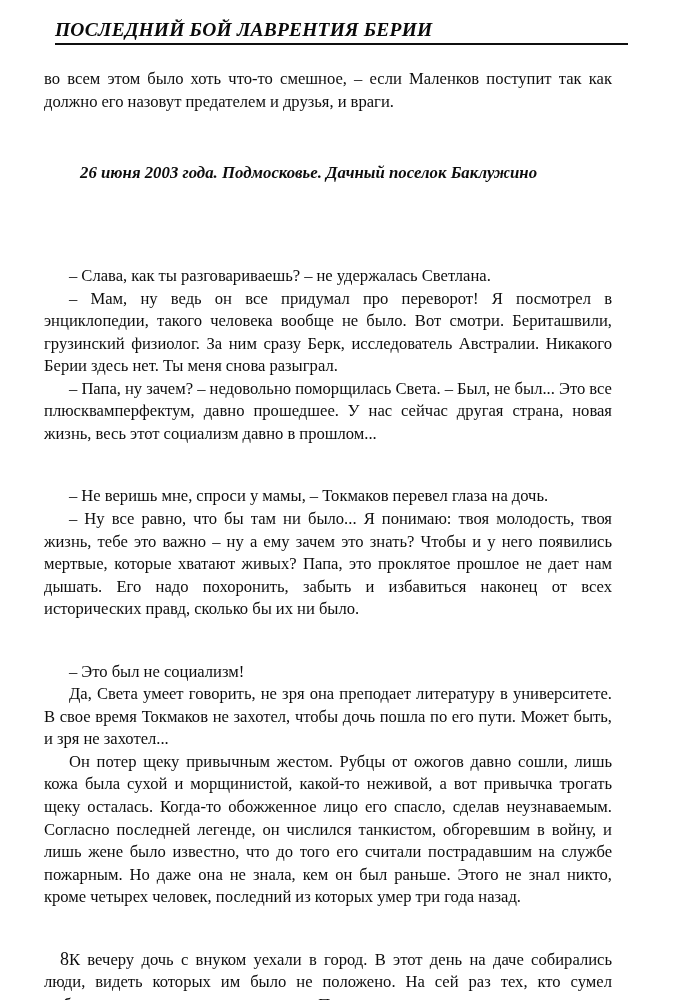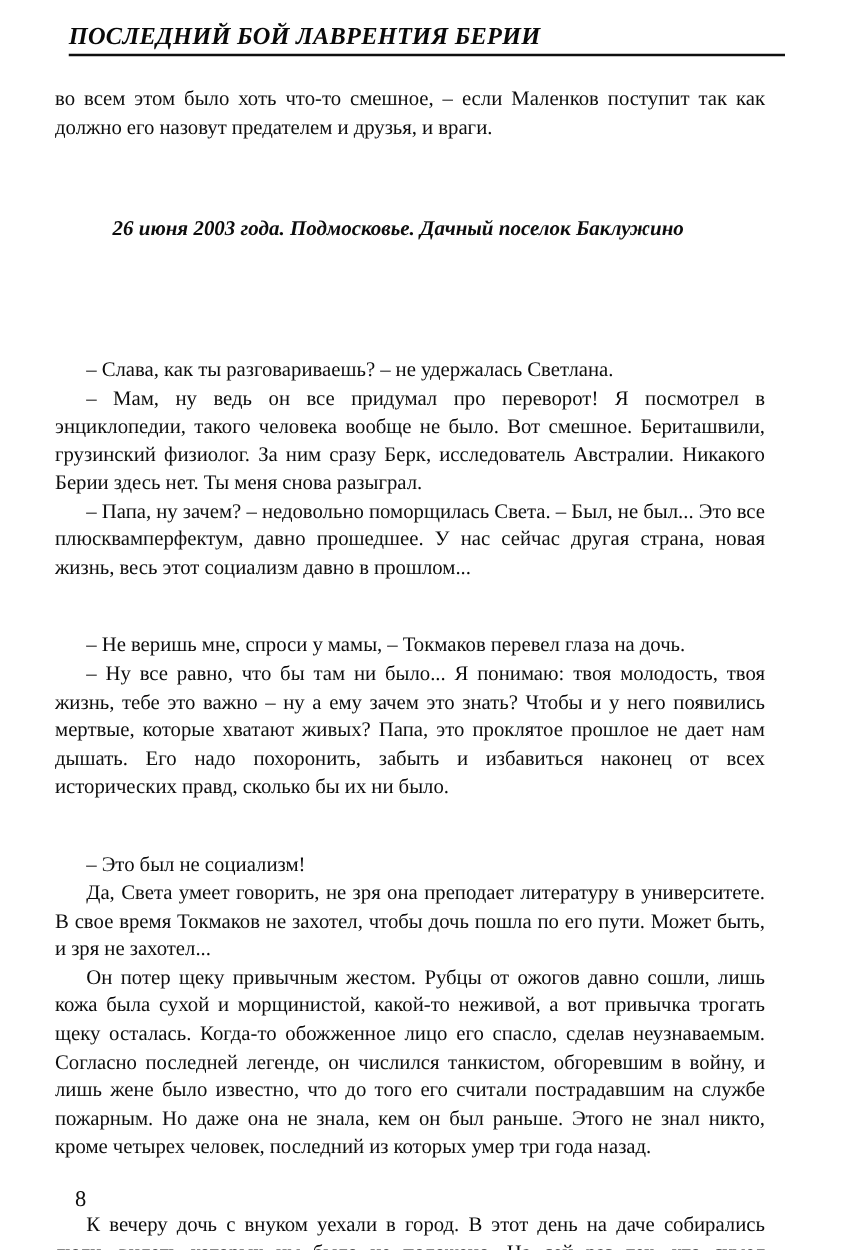--- a/index.html
+++ b/index.html
@@ -75,21 +75,21 @@
     text-indent: 25px;
   }
 
   .para.last-line-natural {
     text-align-last: left;
     margin-top: 40px;
   }
 
   
   .scene-heading {
-    margin: 18px;
+    margin: 8px;
     padding-left: 28px;
     font-size: 16.8px;
     font-weight: bold;
     font-style: italic;
     line-height: 22px;
     text-align: left;
     white-space: nowrap;
   }
 
   .gap-before-heading { height: 41px; }
@@ -119,21 +119,21 @@
 
     <p class="para flush">во всем этом было хоть что-то смешное, – если Маленков поступит так как должно его назовут предателем и друзья, и враги.</p>
 
     <div class="gap-before-heading"></div>
 
     <p class="scene-heading">26 июня 2003 года. Подмосковье. Дачный поселок Баклужино</p>
 
     <div class="gap-after-heading"></div>
 
     <p class="para indent last-line-natural">– Слава, как ты разговариваешь? – не удержалась Светлана.</p>
-    <p class="para indent">– Мам, ну ведь он все придумал про переворот! Я посмотрел в энциклопедии, такого человека вообще не было. Вот смешное. Бериташвили, грузинский физиолог. За ним сразу Берк, исследователь Австралии. Никакого Берии здесь нет. Ты меня снова разыграл.</p>
+    <p class="para indent">– Мам, ну ведь он все придумал про переворот! Я посмотрел в энциклопедии, такого человека вообще не было. Вот смотри. Бериташвили, грузинский физиолог. За ним сразу Берк, исследователь Австралии. Никакого Берии здесь нет. Ты меня снова разыграл.</p>
     <p class="para indent">– Папа, ну зачем? – недовольно поморщилась Света. – Был, не был... Это все плюсквамперфектум, давно прошедшее. У нас сейчас другая страна, новая жизнь, весь этот социализм давно в прошлом...</p>
     <p class="para indent last-line-natural">– Не веришь мне, спроси у мамы, – Токмаков перевел глаза на дочь.</p>
     <p class="para indent">– Ну все равно, что бы там ни было... Я понимаю: твоя молодость, твоя жизнь, тебе это важно – ну а ему зачем это знать? Чтобы и у него появились мертвые, которые хватают живых? Папа, это проклятое прошлое не дает нам дышать. Его надо похоронить, забыть и избавиться наконец от всех исторических правд, сколько бы их ни было.</p>
     <p class="para indent last-line-natural">– Это был не социализм!</p>
     <p class="para indent">Да, Света умеет говорить, не зря она преподает литературу в университете. В свое время Токмаков не захотел, чтобы дочь пошла по его пути. Может быть, и зря не захотел...</p>
     <p class="para indent">Он потер щеку привычным жестом. Рубцы от ожогов давно сошли, лишь кожа была сухой и морщинистой, какой-то неживой, а вот привычка трогать щеку осталась. Когда-то обожженное лицо его спасло, сделав неузнаваемым. Согласно последней легенде, он числился танкистом, обгоревшим в войну, и лишь жене было известно, что до того его считали пострадавшим на службе пожарным. Но даже она не знала, кем он был раньше. Этого не знал никто, кроме четырех человек, последний из которых умер три года назад.</p>
     <p class="para indent last-line-natural">К вечеру дочь с внуком уехали в город. В этот день на даче собирались люди, видеть которых им было не положено. На сей раз тех, кто сумел выбраться, оказалось восемь человек. Пили водку не чокаясь, как на поминках, сидели, молчали. Никто не знал, когда умер</p>
 
   </div>
 

